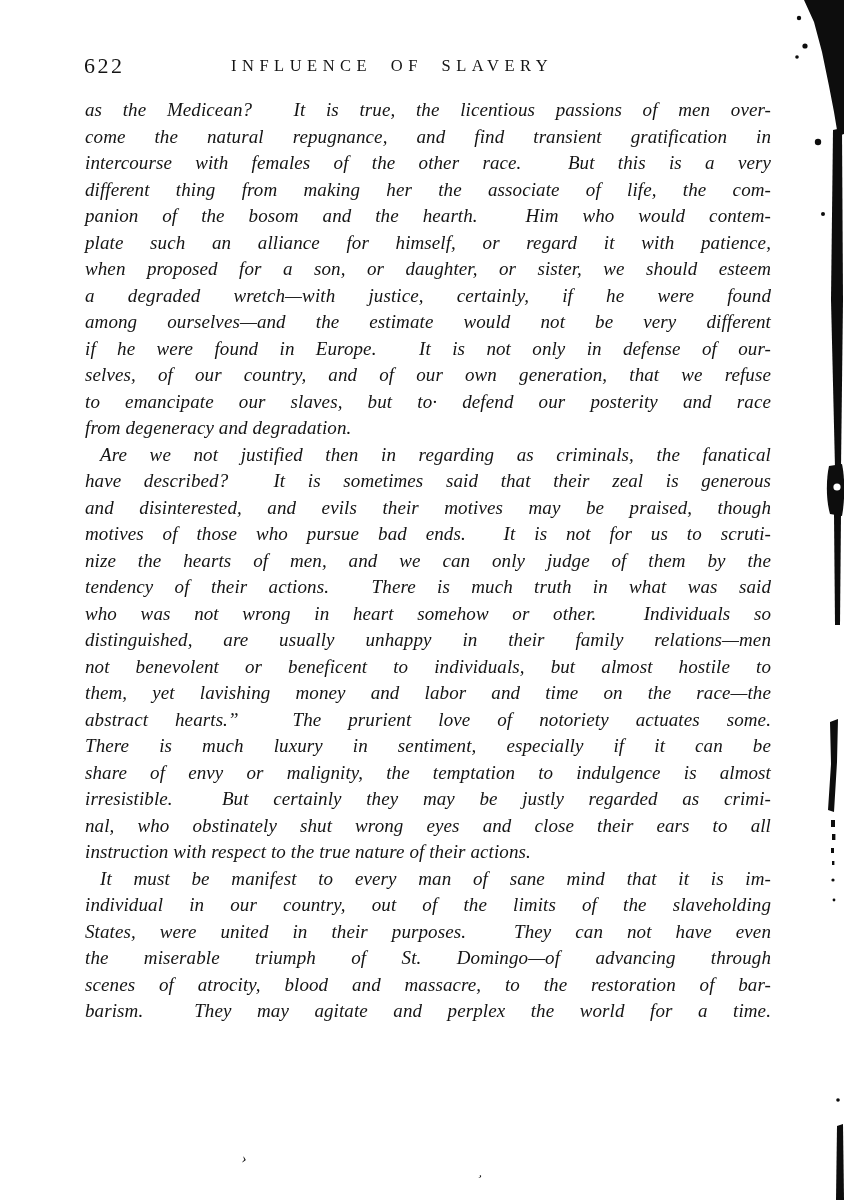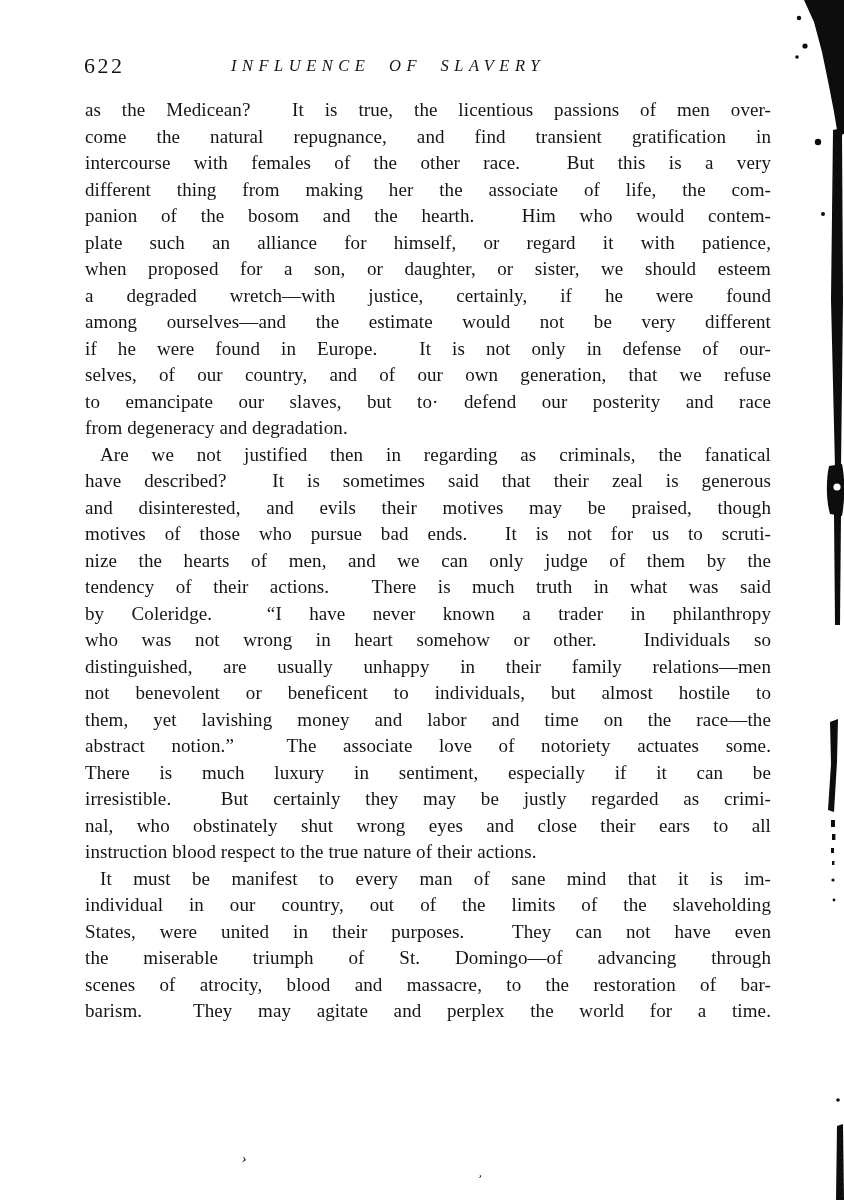--- a/index.html
+++ b/index.html
@@ -15,24 +15,23 @@
   }
   .page-header { position: absolute; top: 52px; left: 0; width: 100%; height: 30px; }
   .page-number {
     position: absolute; left: 84px; top: 1px;
     font-size: 22px; letter-spacing: 2.5px;
   }
   .running-header {
     position: absolute; left: 231px; top: 4px;
     font-size: 16.5px; letter-spacing: 5.5px; word-spacing: 9px;
     white-space: nowrap;
-    font-style: italic;
   }
   .page-body {
-    position: absolute; top: 97px; left: 85px; width: 686px;
+    position: absolute; top: 97px; left: 85px; width: 686px; font-style: italic;
   }
   .line {
     font-size: 19px;
     line-height: 26.5px;
     letter-spacing: 0.1px;
     white-space: pre-wrap;
   }
   .line.just { text-align: justify; text-align-last: justify; }
   .para.indent .line:first-child { text-indent: 15px; }
   .scan-artifact { position: absolute; top: 0; left: 0; pointer-events: none; }
@@ -94,30 +93,30 @@
         <div class="line just">to emancipate our slaves, but to· defend our posterity and race</div>
         <div class="line">from degeneracy and degradation.</div>
       </div>
       <div class="para indent">
         <div class="line just">Are we not justified then in regarding as criminals, the fanatical</div>
         <div class="line just">have described?  It is sometimes said that their zeal is generous</div>
         <div class="line just">and disinterested, and evils their motives may be praised, though</div>
         <div class="line just">motives of those who pursue bad ends.  It is not for us to scruti-</div>
         <div class="line just">nize the hearts of men, and we can only judge of them by the</div>
         <div class="line just">tendency of their actions.  There is much truth in what was said</div>
-        <div class="line just">by Coleridge.  “I have never known a trader in philanthropy</div>
         <div class="line just">who was not wrong in heart somehow or other.  Individuals so</div>
         <div class="line just">distinguished, are usually unhappy in their family relations—men</div>
         <div class="line just">not benevolent or beneficent to individuals, but almost hostile to</div>
         <div class="line just">them, yet lavishing money and labor and time on the race—the</div>
-        <div class="line just">abstract notion.”  The associate love of notoriety actuates some.</div>
+        <div class="line just">abstract hearts.”  The prurient love of notoriety actuates some.</div>
         <div class="line just">There is much luxury in sentiment, especially if it can be</div>
+        <div class="line just">share of envy or malignity, the temptation to indulgence is almost</div>
         <div class="line just">irresistible.  But certainly they may be justly regarded as crimi-</div>
         <div class="line just">nal, who obstinately shut wrong eyes and close their ears to all</div>
-        <div class="line">instruction blood respect to the true nature of their actions.</div>
+        <div class="line">instruction with respect to the true nature of their actions.</div>
       </div>
       <div class="para indent">
         <div class="line just">It must be manifest to every man of sane mind that it is im-</div>
         <div class="line just">individual in our country, out of the limits of the slaveholding</div>
         <div class="line just">States, were united in their purposes.  They can not have even</div>
         <div class="line just">the miserable triumph of St. Domingo—of advancing through</div>
         <div class="line just">scenes of atrocity, blood and massacre, to the restoration of bar-</div>
         <div class="line just">barism.  They may agitate and perplex the world for a time.</div>
       </div>
     </main>

